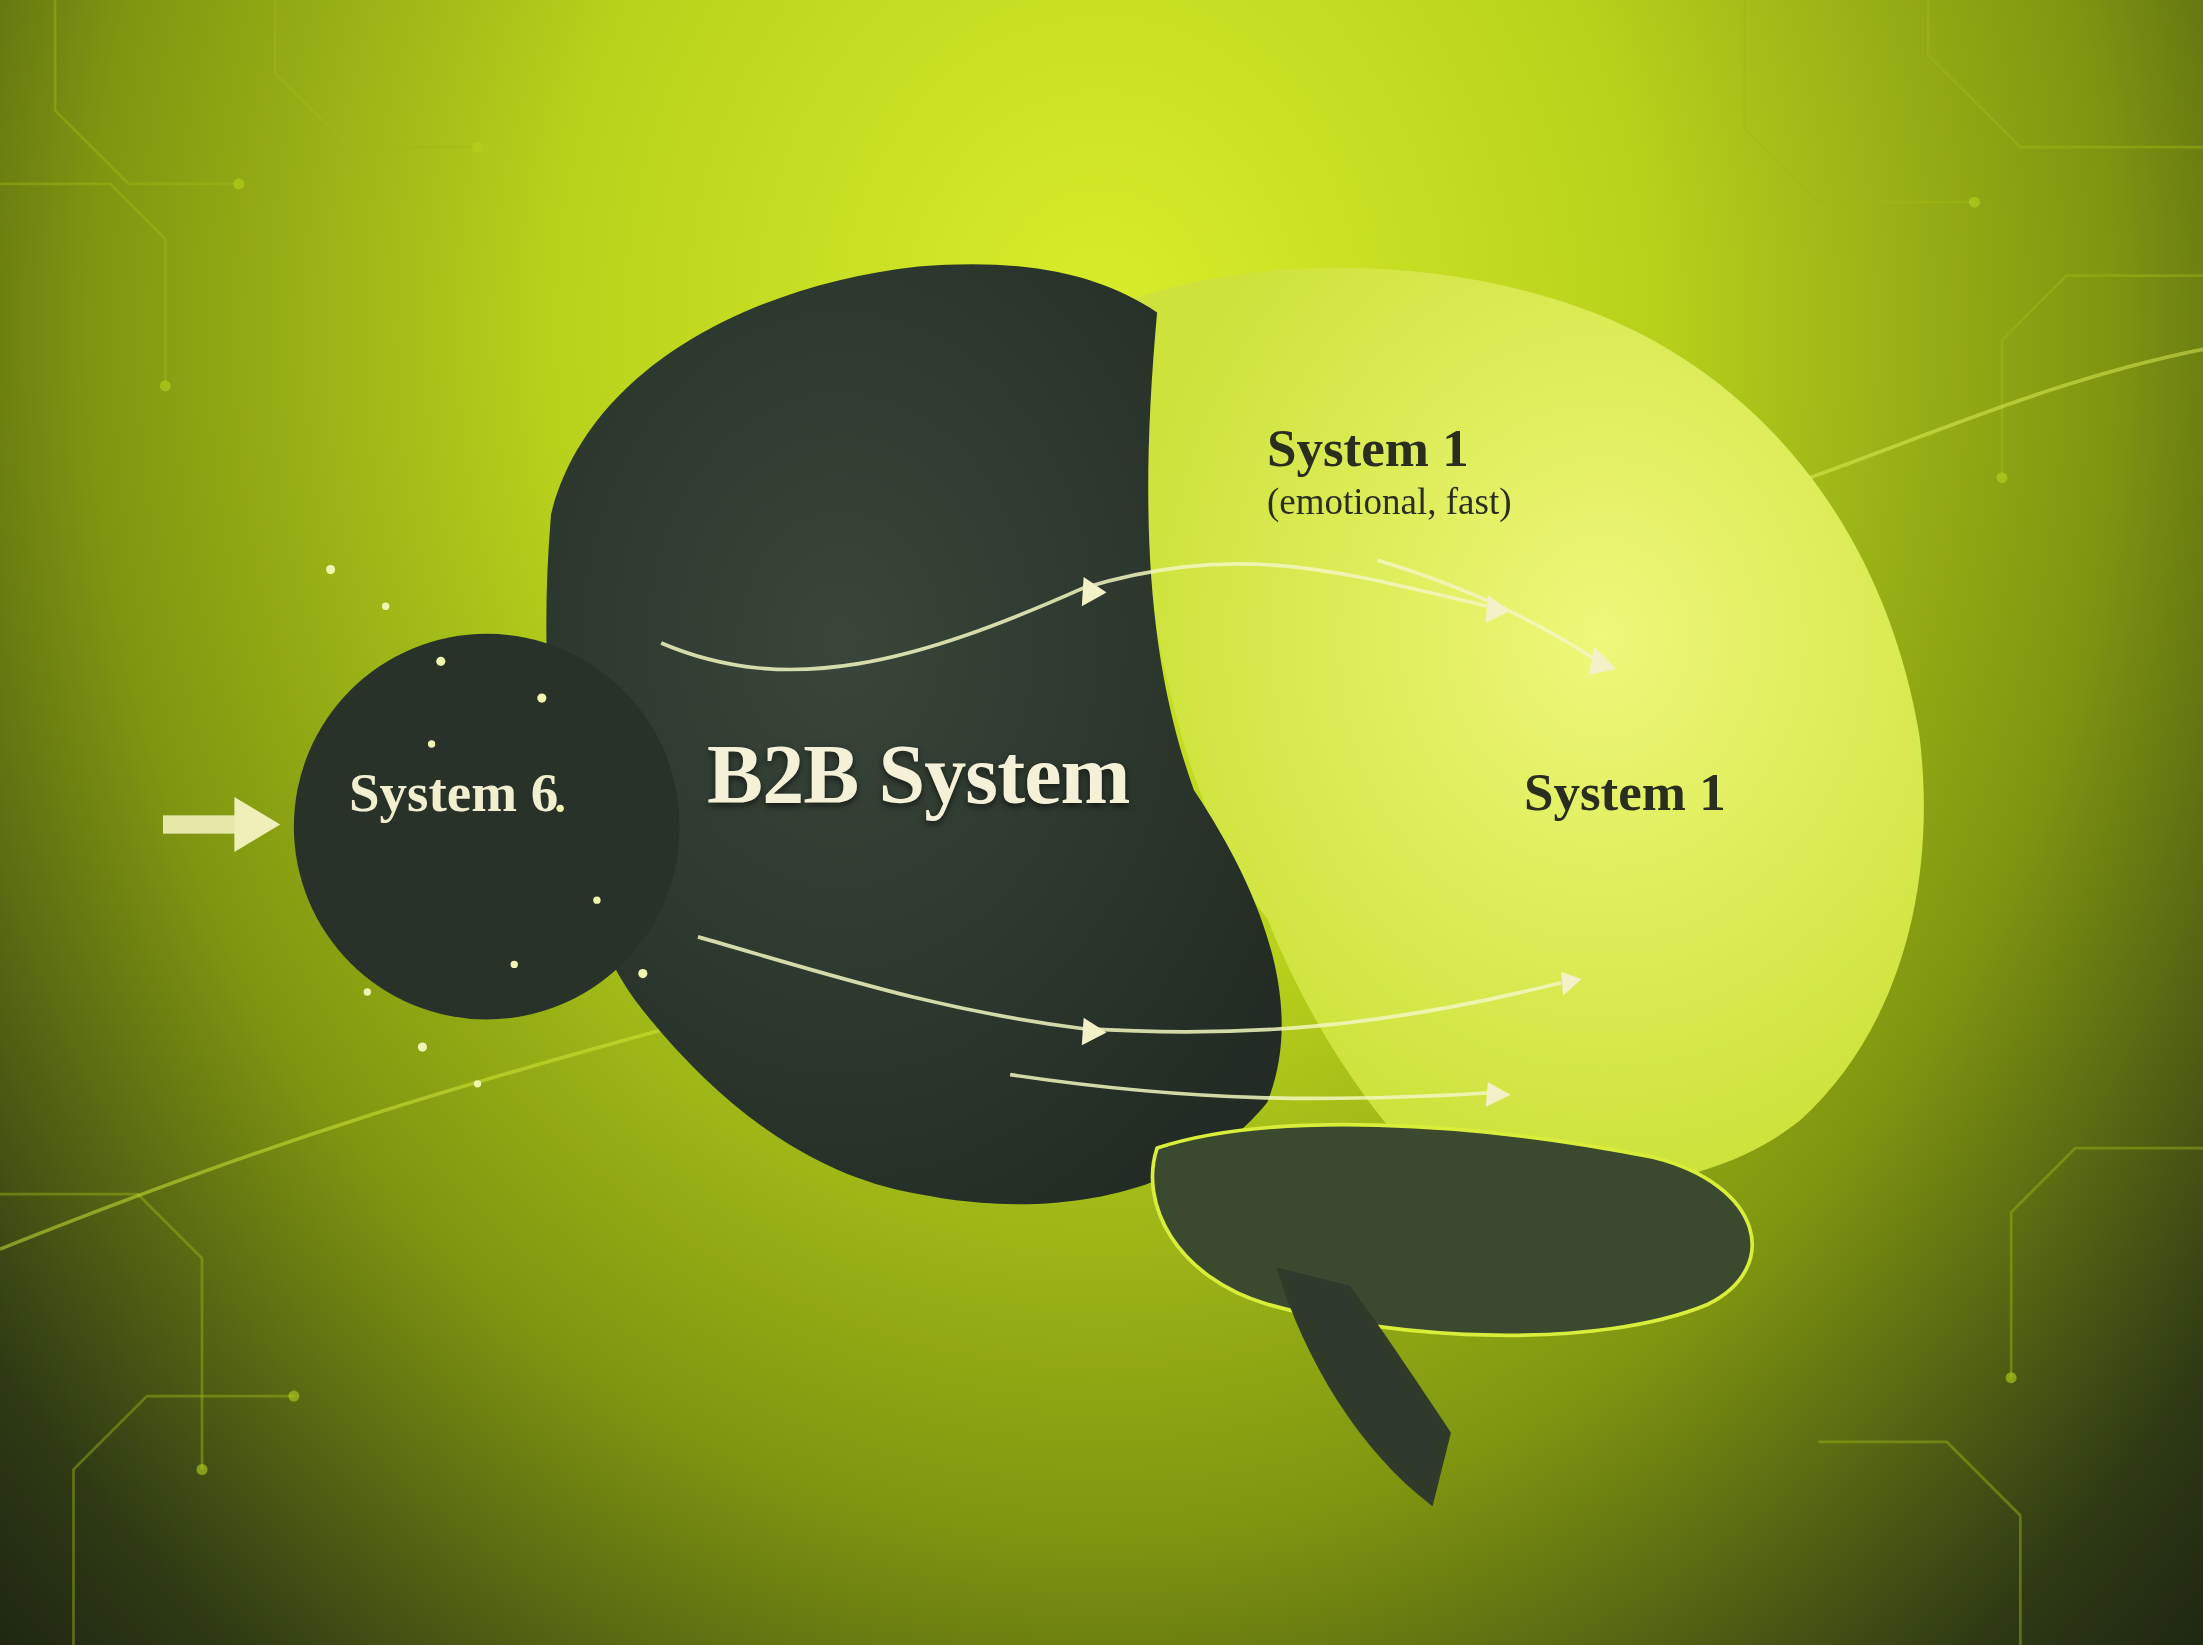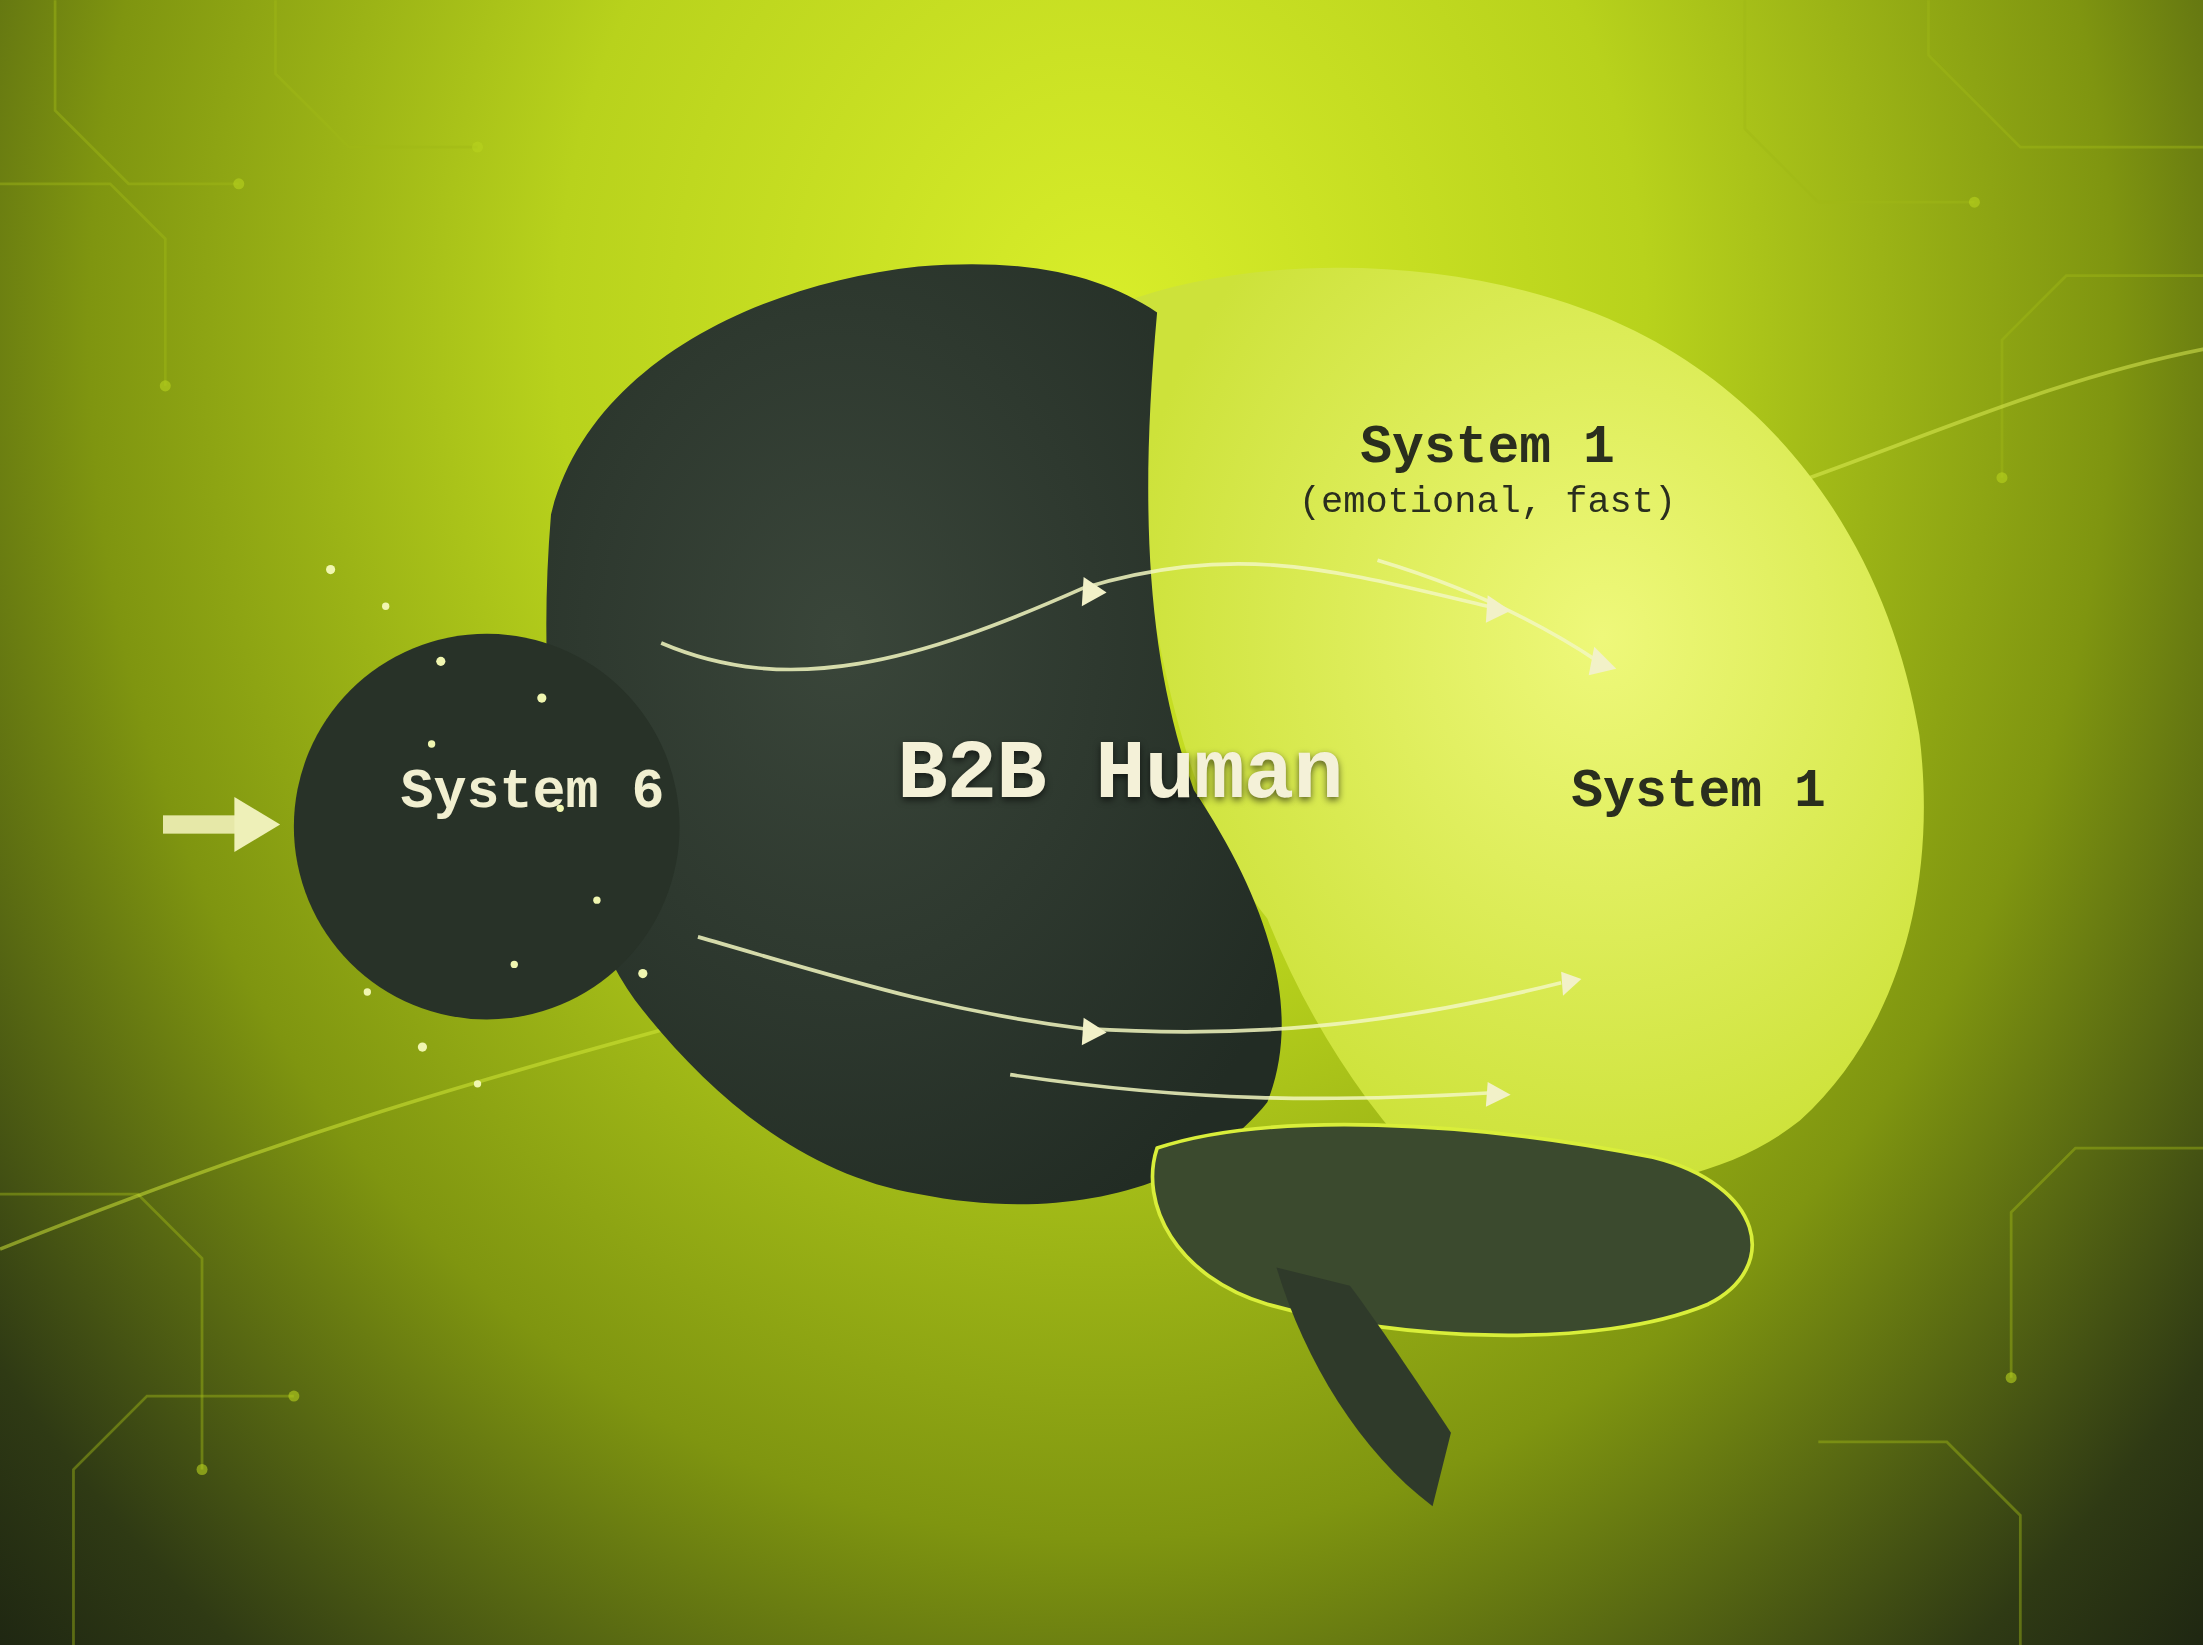--- a/index.html
+++ b/index.html
@@ -1,21 +1,21 @@
 <!DOCTYPE html>
 <html style="font-size:14.7px"><head>
 <meta charset="utf-8">
 <style>
 html,body{margin:0;padding:0;}
 body{width:2204px;height:1646px;overflow:hidden;position:relative;
 background:radial-gradient(ellipse at 50% 20%, #d9ee2a 0%, #b8d21c 35%, #7f9510 65%, #2f3a14 90%, #1f2712 100%);
 font-family:"DejaVu Serif", serif;}
 .circuit{position:absolute;inset:0;}
 .brain{position:absolute;left:0;top:0;width:2204px;height:1646px;}
-.lbl{position:absolute;text-align:center;font-family:Liberation Mono, monospace;}
+.lbl{position:absolute;text-align:left;font-family:Liberation Serif, serif;}
 .sys1a{left:1267px;top:418px;width:441px;color:#2a2e1e;}
 .sys1a .t{font-size:53px;font-weight:bold;line-height:61px;}
 .sys1a .s{font-size:37px;line-height:46px;}
 .sys1b{left:1524px;top:762px;width:349px;color:#2a2e1e;}
 .sys1b .t{font-size:53px;font-weight:bold;line-height:61px;}
 .sys1b .s{font-size:37px;line-height:46px;}
 .sys2{left:349px;top:762px;width:367px;color:#f1efd0;}
 .sys2 .t{font-size:55px;font-weight:bold;line-height:62px;}
 .sys2 .s{font-size:37px;line-height:46px;}
 .title{left:707px;top:725px;width:826px;color:#f4f1d8;text-shadow:0 2.8px 7.3px rgba(0,0,0,.6);}
@@ -110,21 +110,21 @@
 <svg class="arrow-in" viewBox="0 0 130 60">
   <rect x="0" y="20" width="80" height="20" fill="#e6e8a8"></rect>
   <polygon points="78,0 128,30 78,60" fill="#eef0b8"></polygon>
 </svg>
 
 <div class="lbl sys2">
   <div class="t">System 6</div>
 </div>
 
 <div class="lbl title">
-  <div class="l">B2B Human</div>
+  <div class="l">B2B System</div>
 </div>
 
 <div class="lbl sys1a">
   <div class="t">System 1</div>
   <div class="s">(emotional, fast)</div>
 </div>
 
 <div class="lbl sys1b">
   <div class="t">System 1</div>
 </div>

